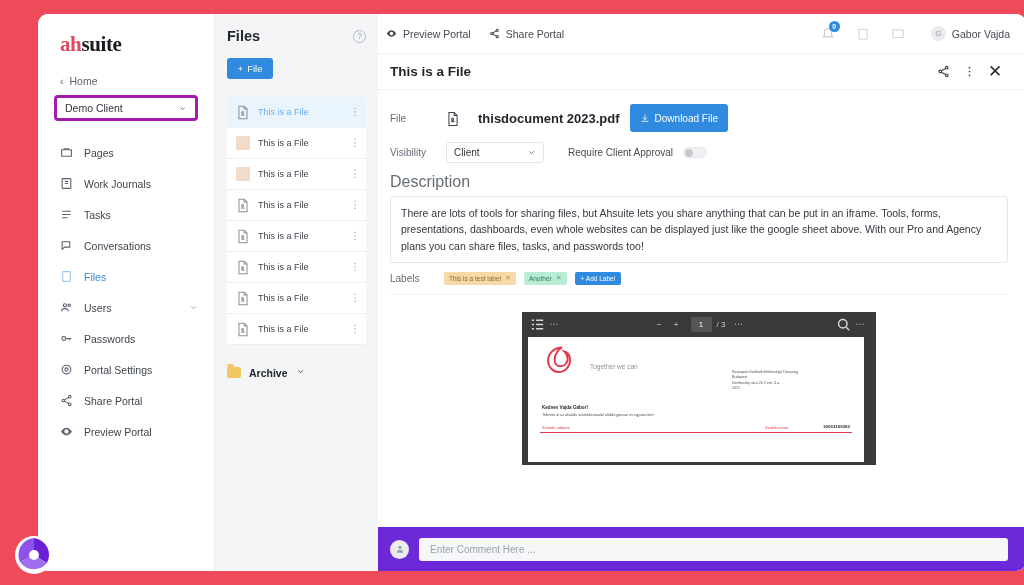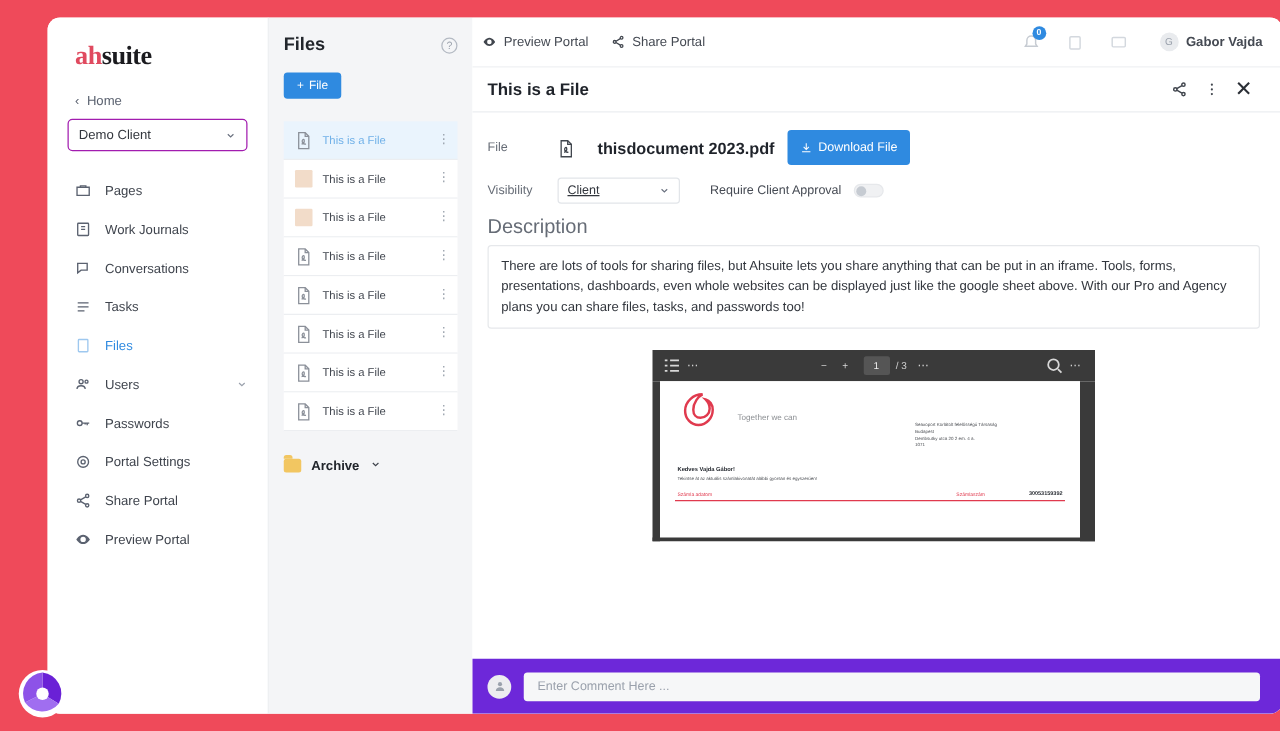--- a/index.html
+++ b/index.html
@@ -37,21 +37,21 @@
   .brand-text { font-family: "Liberation Serif", serif; font-weight: bold;
     font-size: 21px; color: #1b1b1f; letter-spacing: -0.4px; }
   .brand-text .a { color: #e04a5f; }
 
   #home-row {
     display: flex; align-items: center; gap: 6px;
     padding: 4px 22px 8px 22px; font-size: 10.5px; color: #5b6270;
   }
   #client-select {
     margin: 0 16px 16px 16px; height: 26px;
-    border: 1px solid #a21caf; border-radius: 4px;
+    border: 3px solid #a21caf; border-radius: 4px;
     display: flex; align-items: center; justify-content: space-between;
     padding: 0 8px; font-size: 10.5px; color: #32363d; background: #fff; gap: 13px;
   }
 
   .nav-item {
     display: flex; align-items: center; gap: 11px;
     padding: 0 16px 0 22px; height: 31px;
     font-size: 10.5px; color: #3f444d; cursor: pointer;
   }
   .nav-item .ni-label { flex: 1 1 auto; }
@@ -121,21 +121,21 @@
   #notif-badge {
     position: absolute; top: -4px; right: -3px; width: 11px; height: 11px;
     background: #2f8ae0; color: #fff; border-radius: 50%;
     font-size: 7px; line-height: 11px; text-align: center; font-weight: bold;
   }
   #user-chip { display: flex; align-items: center; gap: 6px; margin-left: 6px;
     cursor: pointer; }
   #user-avatar { width: 15px; height: 15px; border-radius: 50%;
     background: #e9ebee; color: #9aa1ac; font-size: 8px;
     display: flex; align-items: center; justify-content: center; }
-  #user-name { font-size: 10.5px; color: #454a53; font-weight: bold; }
+  #user-name { font-size: 10.5px; color: #454a53; }
 
   #file-header {
     height: 36px; flex: 0 0 36px; display: flex; align-items: center;
     padding: 0 18px 0 12px; border-bottom: 1px solid #eceef1;
   }
   #file-title { font-size: 13.5px; font-weight: bold; color: #1f232a; flex: 1 1 auto; }
   .fh-btn { width: 26px; height: 26px; display: flex; align-items: center;
     justify-content: center; color: #41464e; cursor: pointer; }
   .fh-btn svg { width: 13px; height: 13px; }
   #close-x { font-size: 17px; color: #2b2f36; line-height: 1; }
@@ -154,21 +154,21 @@
     font-size: 10px; color: #454a53; background: #fff; cursor: pointer;
   }
   .primary-btn {
     display: flex; align-items: center; gap: 5px; height: 22px;
     padding: 14px 10px; border-radius: 3px; background: #2f8ae0;
     font-size: 10px; color: #ffffff; cursor: pointer;
   }
   #visibility-select {
     width: 98px; height: 21px; border: 1px solid #e2e5e9; border-radius: 3px;
     display: flex; align-items: center; justify-content: space-between;
-    padding: 0 7px; font-size: 10px; color: #32363d; cursor: pointer; text-decoration: underline;
+    padding: 0 7px; font-size: 10px; color: #32363d; cursor: pointer;
   }
   #approval-label { font-size: 10px; color: #454a53; margin-left: 14px; }
   #approval-toggle { width: 24px; height: 11px; border-radius: 6px;
     background: #f0f1f3; border: 1px solid #e6e8eb; position: relative; cursor: pointer; }
   #approval-toggle::after { content: ""; position: absolute; left: 1px; top: 1px;
     width: 8px; height: 8px; border-radius: 50%; background: #c6cbd2; }
 
   #desc-label { font-size: 16px; color: #666c76; margin: 4px 0 5px 0; }
   #desc-box {
     border: 1px solid #e6e8eb; border-radius: 3px; background: #fff;
@@ -273,32 +273,32 @@
               <svg viewBox="0 0 24 24" fill="none" stroke="currentColor" stroke-width="2">
                 <rect x="4" y="3" width="16" height="18" rx="1"></rect>
                 <path d="M9 8h6M9 12h6"></path>
               </svg>
             </span>
           <span class="ni-label">Work Journals</span>
         </div>
         <div class="nav-item">
           <span class="nav-ico">
               <svg viewBox="0 0 24 24" fill="none" stroke="currentColor" stroke-width="2">
+                <path d="M4 6h16M4 12h16M4 18h10"></path>
+              </svg>
+            </span>
+          <span class="ni-label">Tasks</span>
+        </div>
+        <div class="nav-item">
+          <span class="nav-ico">
+              <svg viewBox="0 0 24 24" fill="none" stroke="currentColor" stroke-width="2">
                 <path d="M4 5h14v10H9l-5 4z"></path>
               </svg>
             </span>
           <span class="ni-label">Conversations</span>
-        </div>
-        <div class="nav-item">
-          <span class="nav-ico">
-              <svg viewBox="0 0 24 24" fill="none" stroke="currentColor" stroke-width="2">
-                <path d="M4 6h16M4 12h16M4 18h10"></path>
-              </svg>
-            </span>
-          <span class="ni-label">Tasks</span>
         </div>
         <div class="nav-item active">
           <span class="nav-ico">
               <svg viewBox="0 0 24 24" fill="none" stroke="currentColor" stroke-width="2">
                 <rect x="5" y="3" width="14" height="18" rx="1"></rect>
               </svg>
             </span>
           <span class="ni-label">Files</span>
         </div>
         <div class="nav-item">
@@ -548,20 +548,32 @@
                 <polyline points="6 9 12 15 18 9"></polyline>
               </svg>
           </div>
           <span id="approval-label">Require Client Approval</span>
           <div id="approval-toggle"></div>
         </div>
 
         <div id="desc-label">Description</div>
         <div id="desc-box">There are lots of tools for sharing files, but Ahsuite lets you share anything that can be put in an iframe. Tools, forms, presentations, dashboards, even whole websites can be displayed just like the google sheet above. With our Pro and Agency plans you can share files, tasks, and passwords too!</div>
 
+        <div id="labels-row">
+          <div class="meta-label">Labels</div>
+          <div class="label-chip" style="background:#f6d9a8;color:#8a6a2e;">
+            <span>This is a test label</span>
+            <span class="lx">✕</span>
+          </div>
+          <div class="label-chip" style="background:#b9ecd5;color:#2f7a56;">
+            <span>Another</span>
+            <span class="lx">✕</span>
+          </div>
+          <div id="add-label-chip">+ Add Label</div>
+        </div>
 
         <div id="pdf-wrap">
           <div id="pdf-toolbar">
             <div class="pt-btn">
                 <svg viewBox="0 0 24 24" fill="none" stroke="#d8d8d8" stroke-width="2">
                   <path d="M4 6h3M4 12h3M4 18h3M10 6h10M10 12h10M10 18h10"></path>
                 </svg>
               </div>
             <div class="pt-btn pt-dots">⋯</div>
             <div class="pt-spacer"></div>

